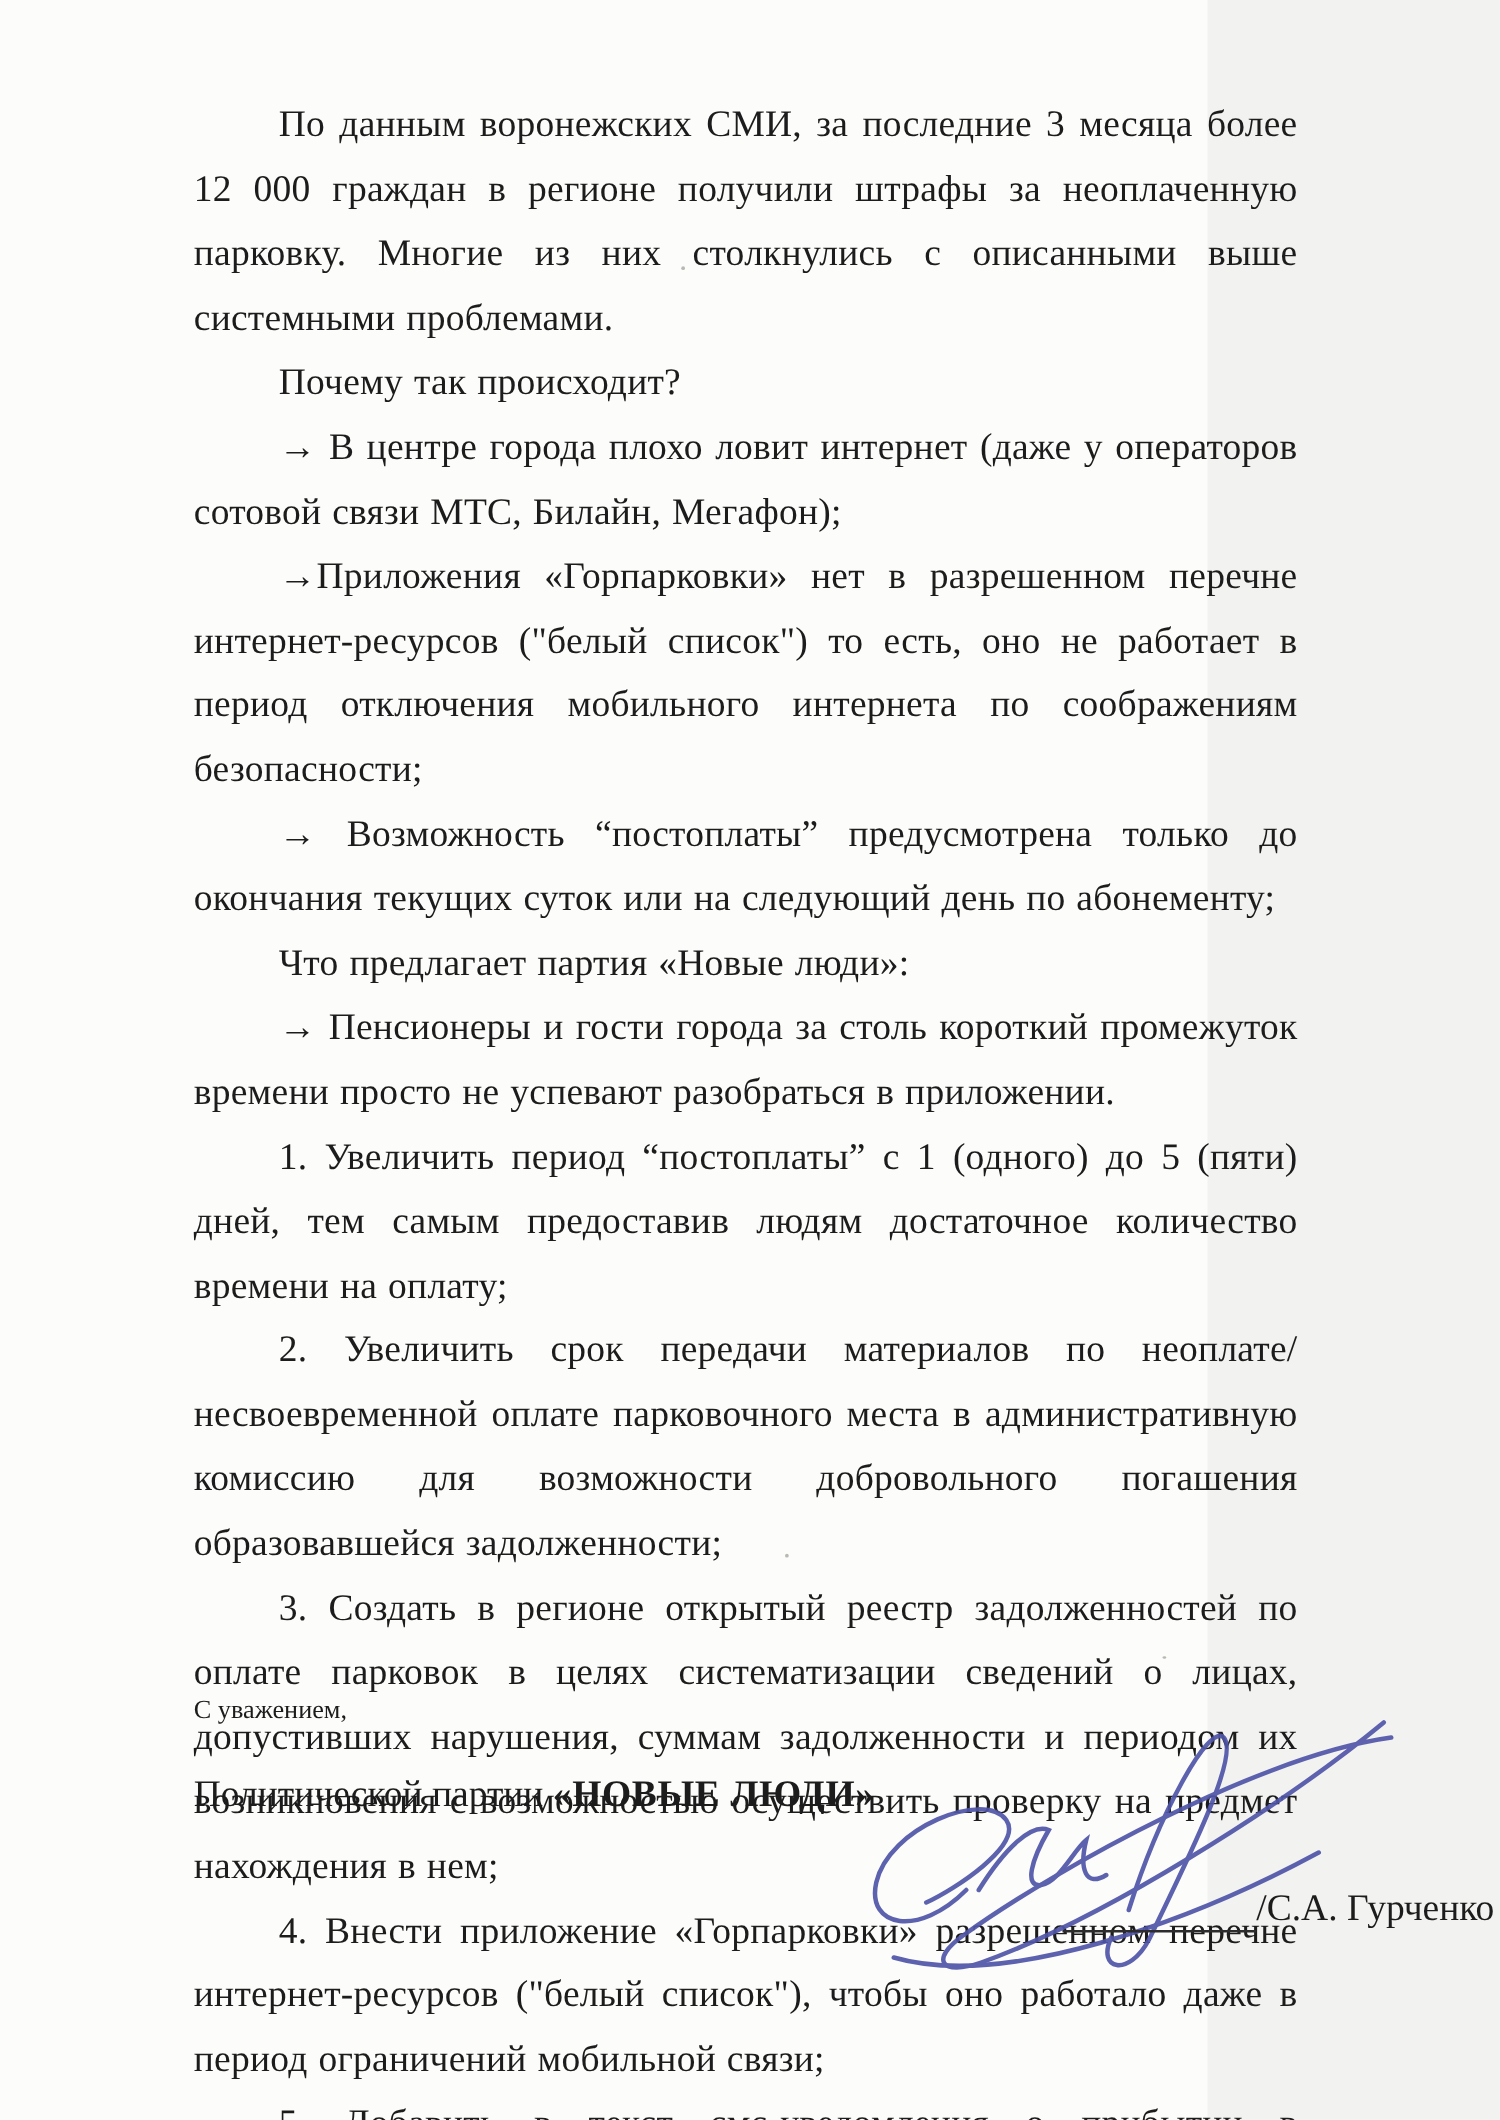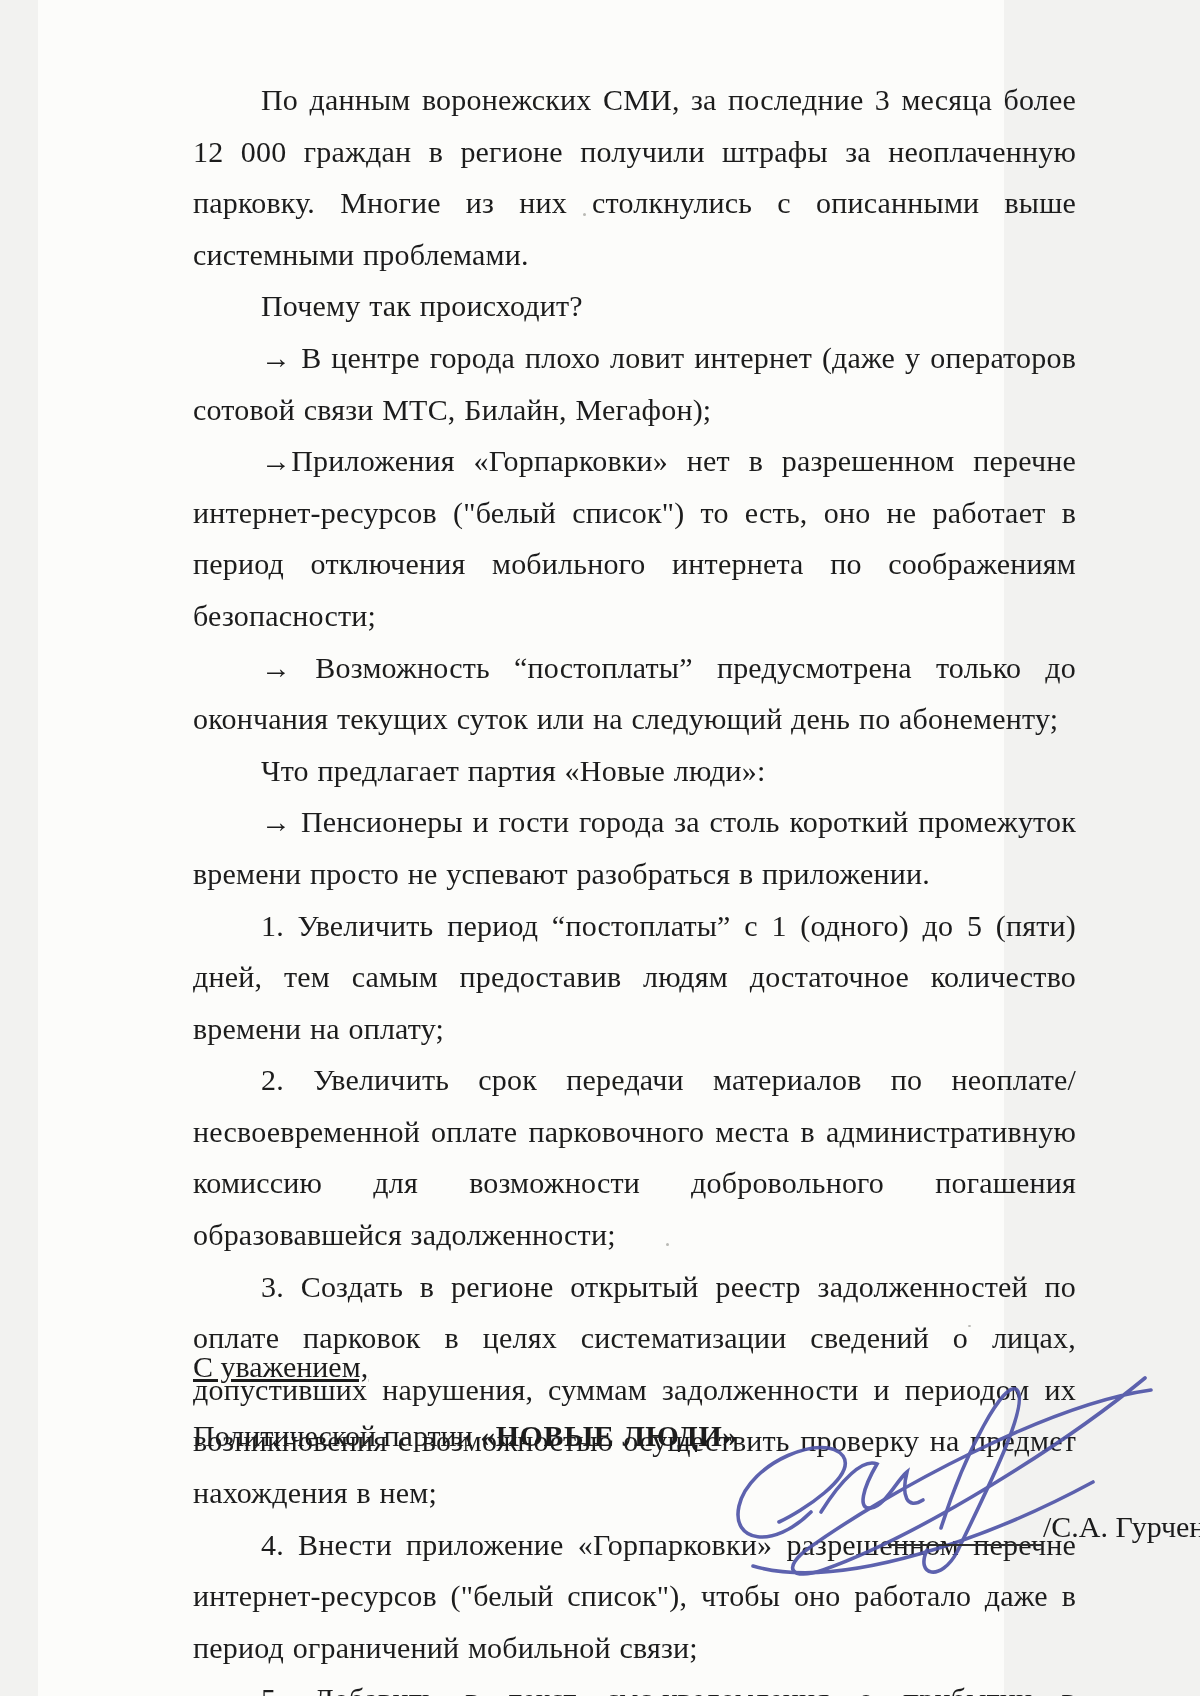--- a/index.html
+++ b/index.html
@@ -7,41 +7,39 @@
     width:1200px;height:1696px;
     background:#f2f2f0;
     font-family:"Liberation Serif","DejaVu Serif",serif;
     position:relative;
     overflow:hidden;
   }
   .page{
     position:absolute;left:0;top:0;width:966px;height:1696px;
     background:#fcfcfa;
     color:#1c1c1c;
-    margin-left:38px;
   }
   .content{
     position:absolute;
     left:155px;top:74px;width:883px;
     font-size:30px;
     line-height:51.6px;
     text-align:justify;
   }
   .content p{
     margin:0;
     text-indent:68px;
     letter-spacing:0.2px;
     word-spacing:1px;
   }
   .closing{
     position:absolute;
     left:155px;top:1348px;
-    font-size:30px;
+    font-size:21px;
     line-height:38px;
-    text-decoration:underline;
   }
   .signoff{
     position:absolute;
     left:155px;top:1418px;
     font-size:30px;
     line-height:36.5px;
     width:700px;
   }
   .signoff .party{
     font-weight:bold;

